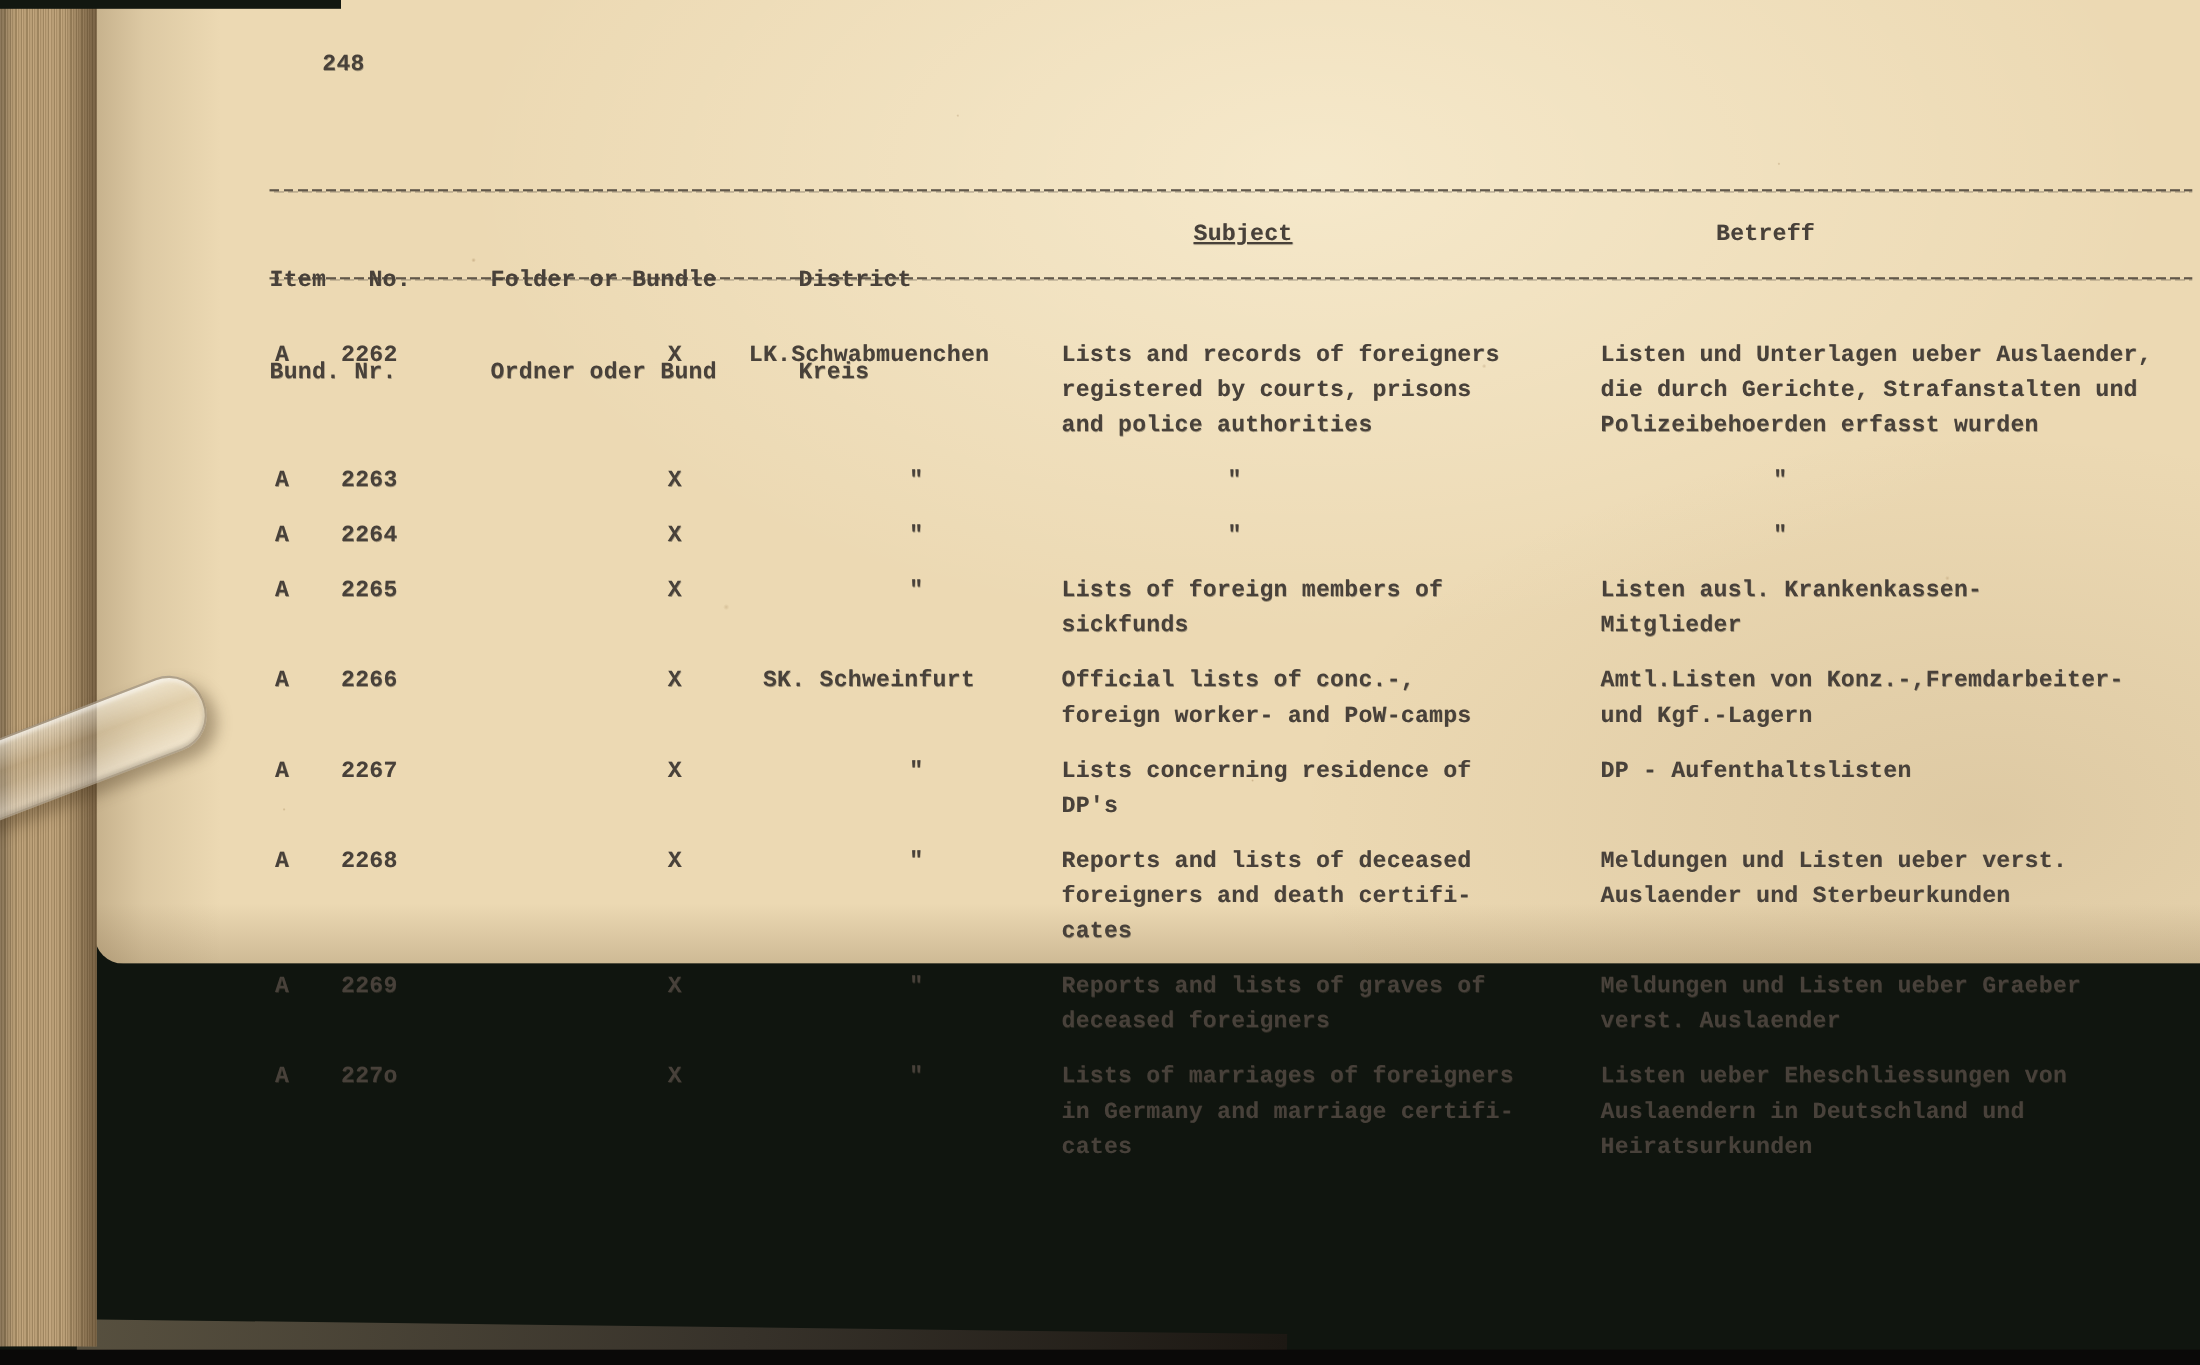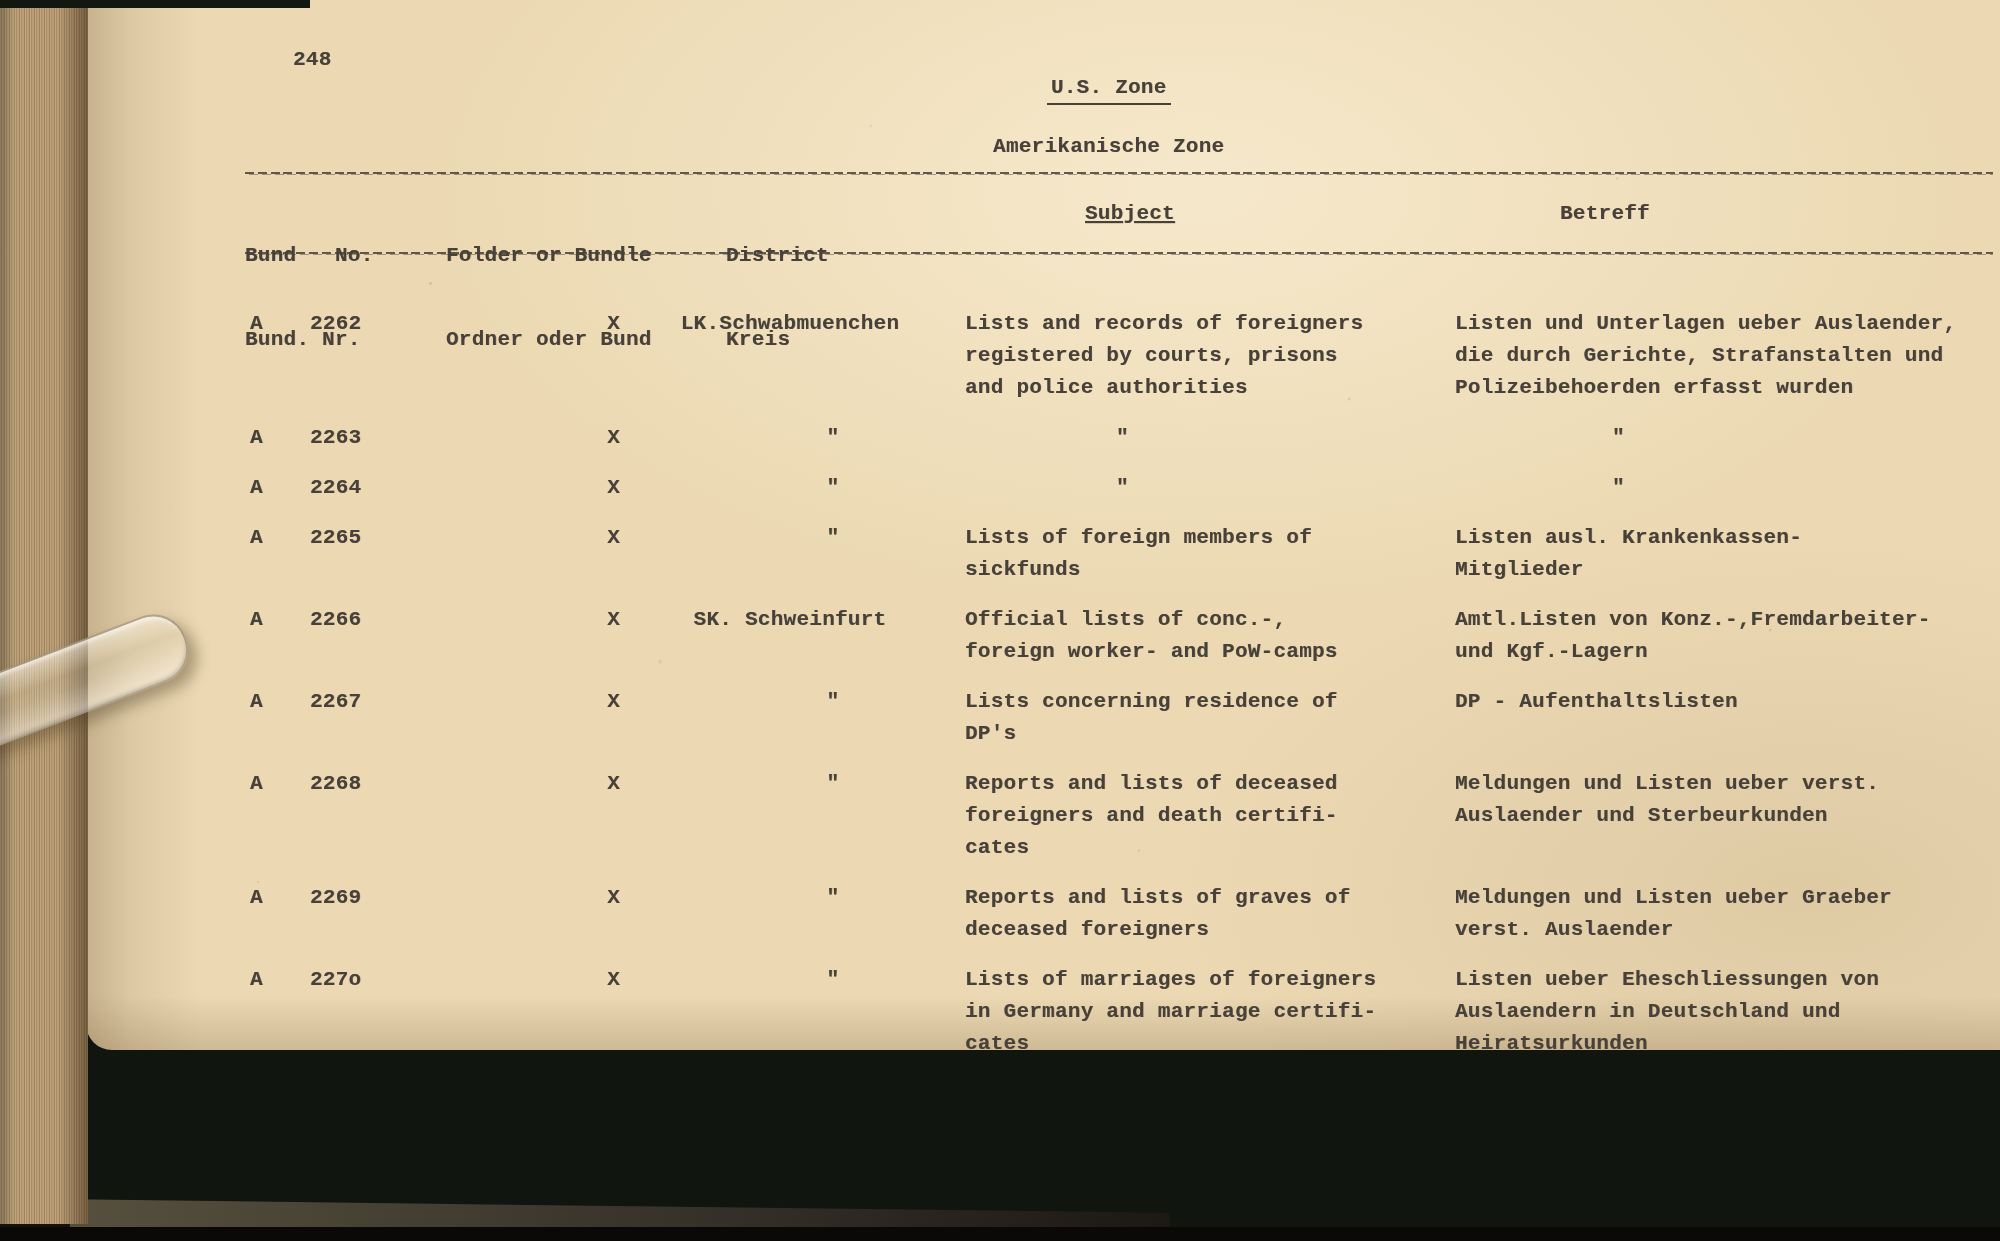--- a/index.html
+++ b/index.html
@@ -9,21 +9,21 @@
   .shadow-wedge{position:absolute;left:70px;top:1206px;width:1100px;height:30px;
     background:linear-gradient(90deg,#57503f,#37322a 55%,#1c1813);transform:rotate(0.7deg);z-index:0;}
   .bottom-black{position:absolute;left:0;top:1227px;width:2000px;height:14px;background:#0a0908;z-index:6;}
   .cover-top{position:absolute;left:0;top:0;width:310px;height:8px;background:#121710;z-index:3;}
 
   .stack{position:absolute;left:0;top:4px;width:88px;height:1220px;z-index:2;
     background:
       linear-gradient(90deg,rgba(0,0,0,.28),rgba(0,0,0,0) 14px,rgba(0,0,0,0) 58px,rgba(55,38,18,.5) 86px),
       repeating-linear-gradient(90deg,#c2a67e 0 1px,#a98e67 1px 2px,#b99e76 2px 4px,#9e855f 4px 5px);}
 
-  .page{position:absolute;left:86px;top:0;width:1914px;height:1050px;z-index:1;
+  .page{position:absolute;left:86px;top:0;width:1914px;height:876px;z-index:1;
     border-radius:10px 0 0 26px;
     background-color:#ecd9b3;
     background-image:
       radial-gradient(1100px 600px at 58% 18%,rgba(255,248,226,.5),rgba(255,248,226,0) 70%),
       radial-gradient(900px 500px at 90% 85%,rgba(120,90,50,.12),rgba(120,90,50,0) 70%),
       linear-gradient(90deg,rgba(110,85,50,.3),rgba(110,85,50,.12) 45px,rgba(110,85,50,0) 115px),
       linear-gradient(0deg,rgba(100,75,42,.22),rgba(100,75,42,0) 55px);}
   .page::after{content:"";position:absolute;inset:0;pointer-events:none;opacity:.8;
     background-image:
       radial-gradient(3px 3px at 18% 27%,rgba(135,98,52,.4),transparent 70%),
@@ -80,30 +80,26 @@
 </head>
 <body>
 
 <div class="shadow-wedge"></div>
 <div class="stack"></div>
 
 <div class="page">
 
   <div class="page-number ink">248</div>
 
-  <div class="zone-head ink">
-    <span class="zone-title">U.S. Zone</span><br>
-    <span>Amerikanische Zone</span>
-  </div>
 
   <div class="divider top"></div>
   <div class="divider bottom"></div>
 
   <div class="th th-item ink">
-    <div>Bund   No.</div>
+    <div>Item   No.</div>
     <div>Bund. Nr.</div>
   </div>
   <div class="th th-district ink">
     <div>District</div>
     <div>Kreis</div>
   </div>
   <div class="th th-folder ink">
     <div>Folder or Bundle</div>
     <div>Ordner oder Bund</div>
   </div>

